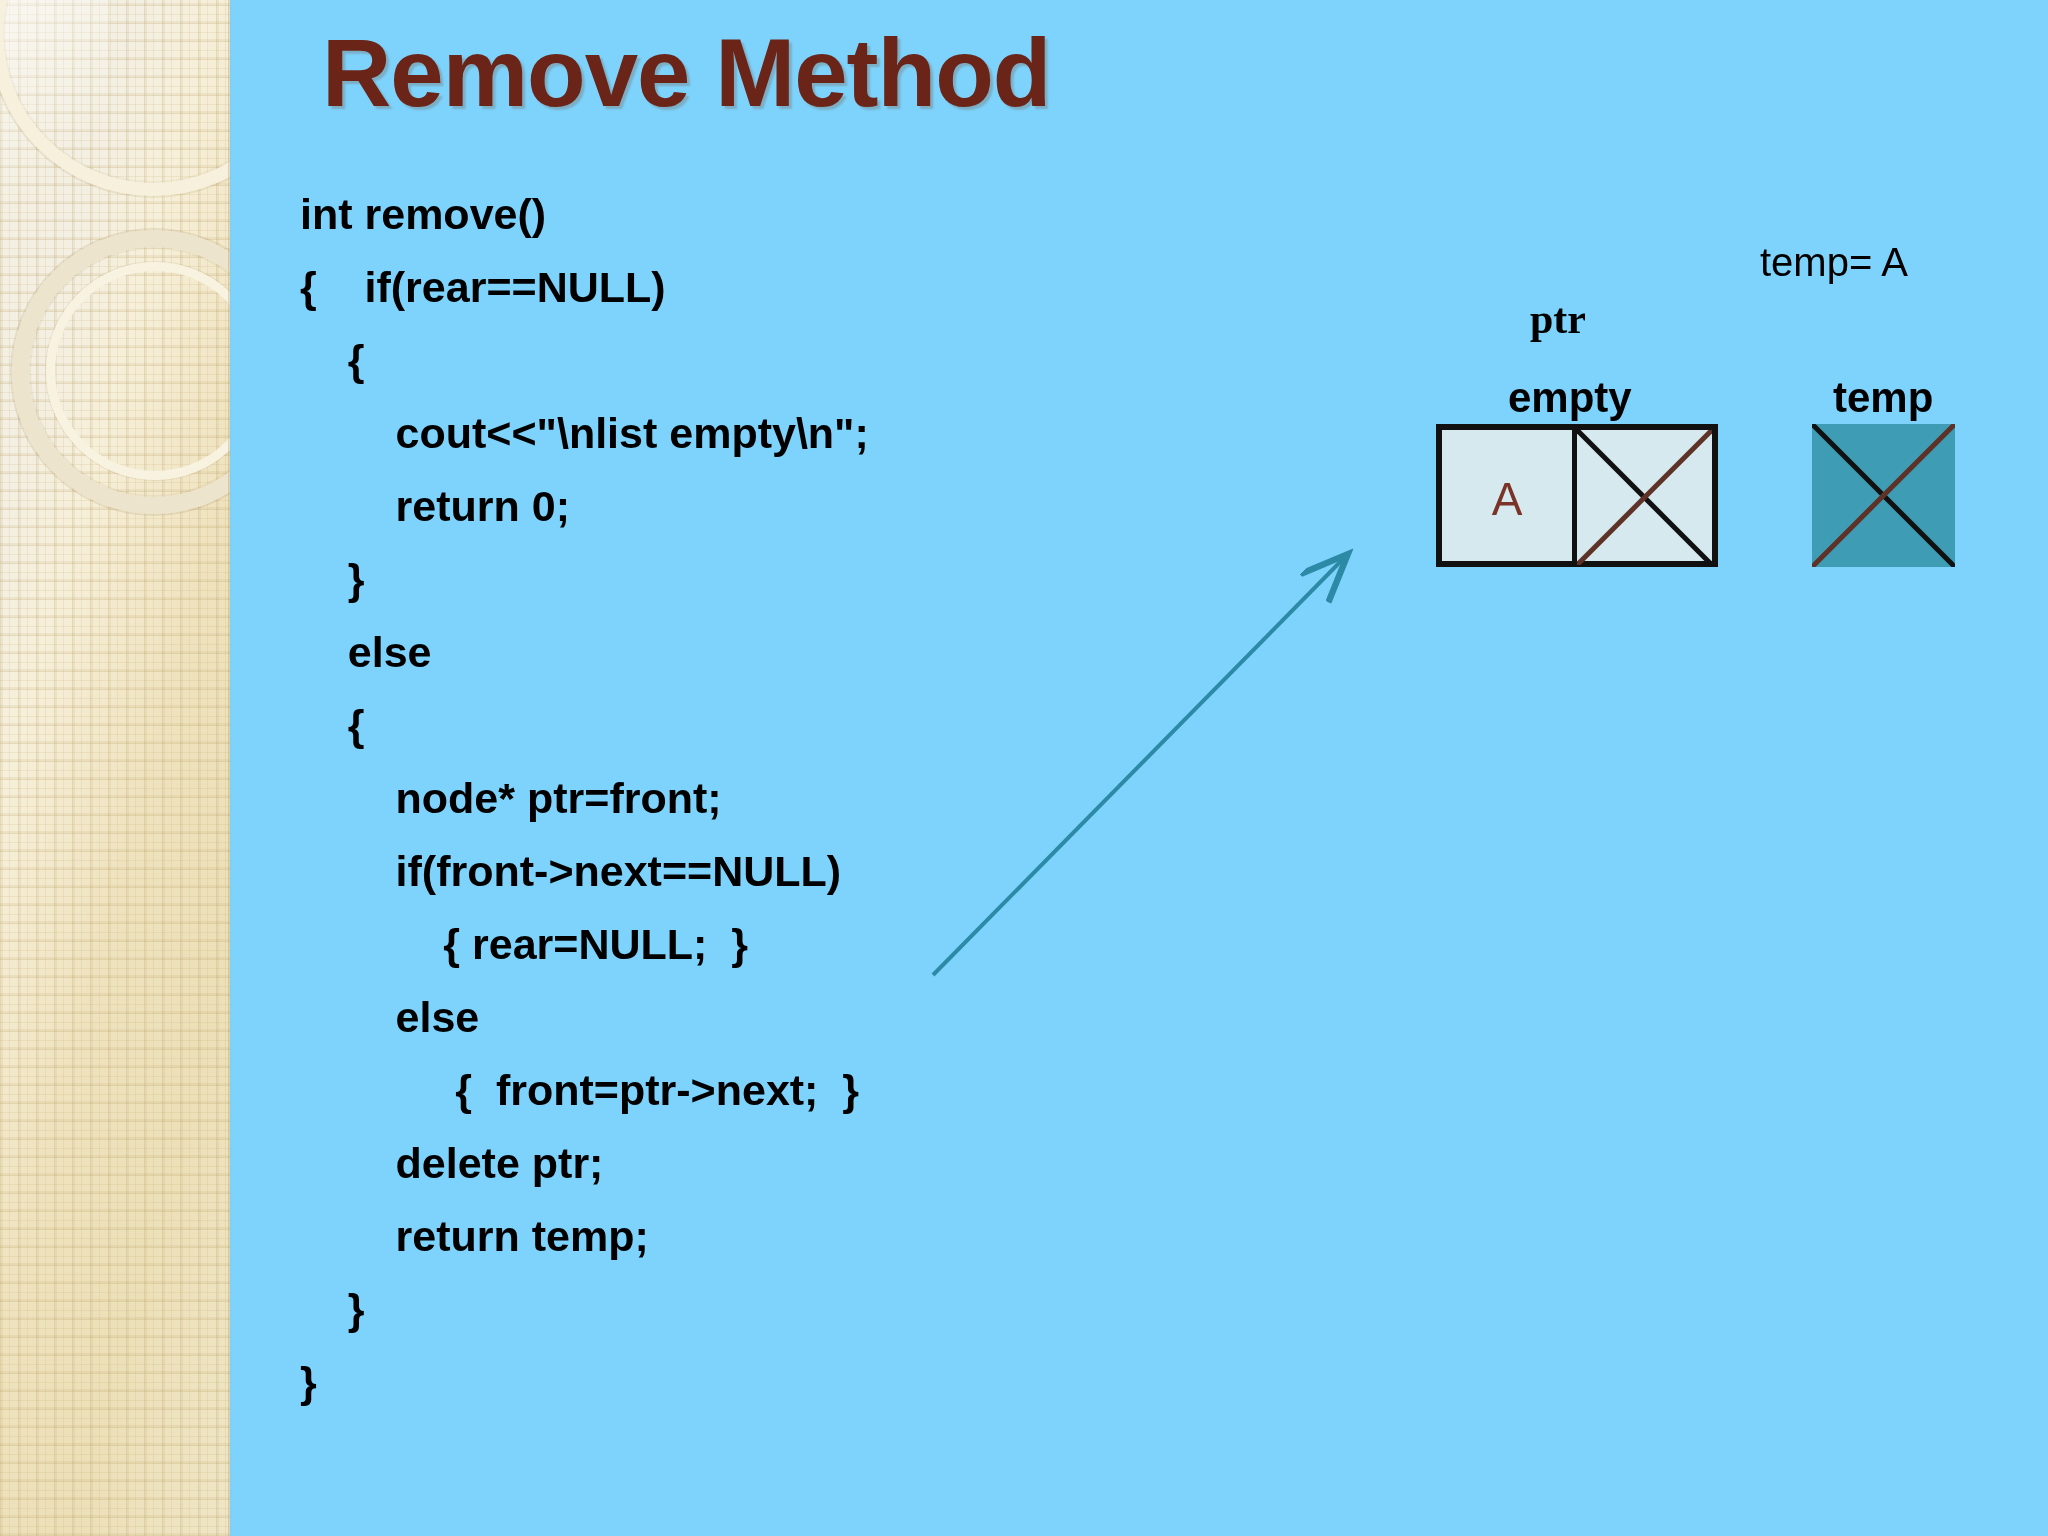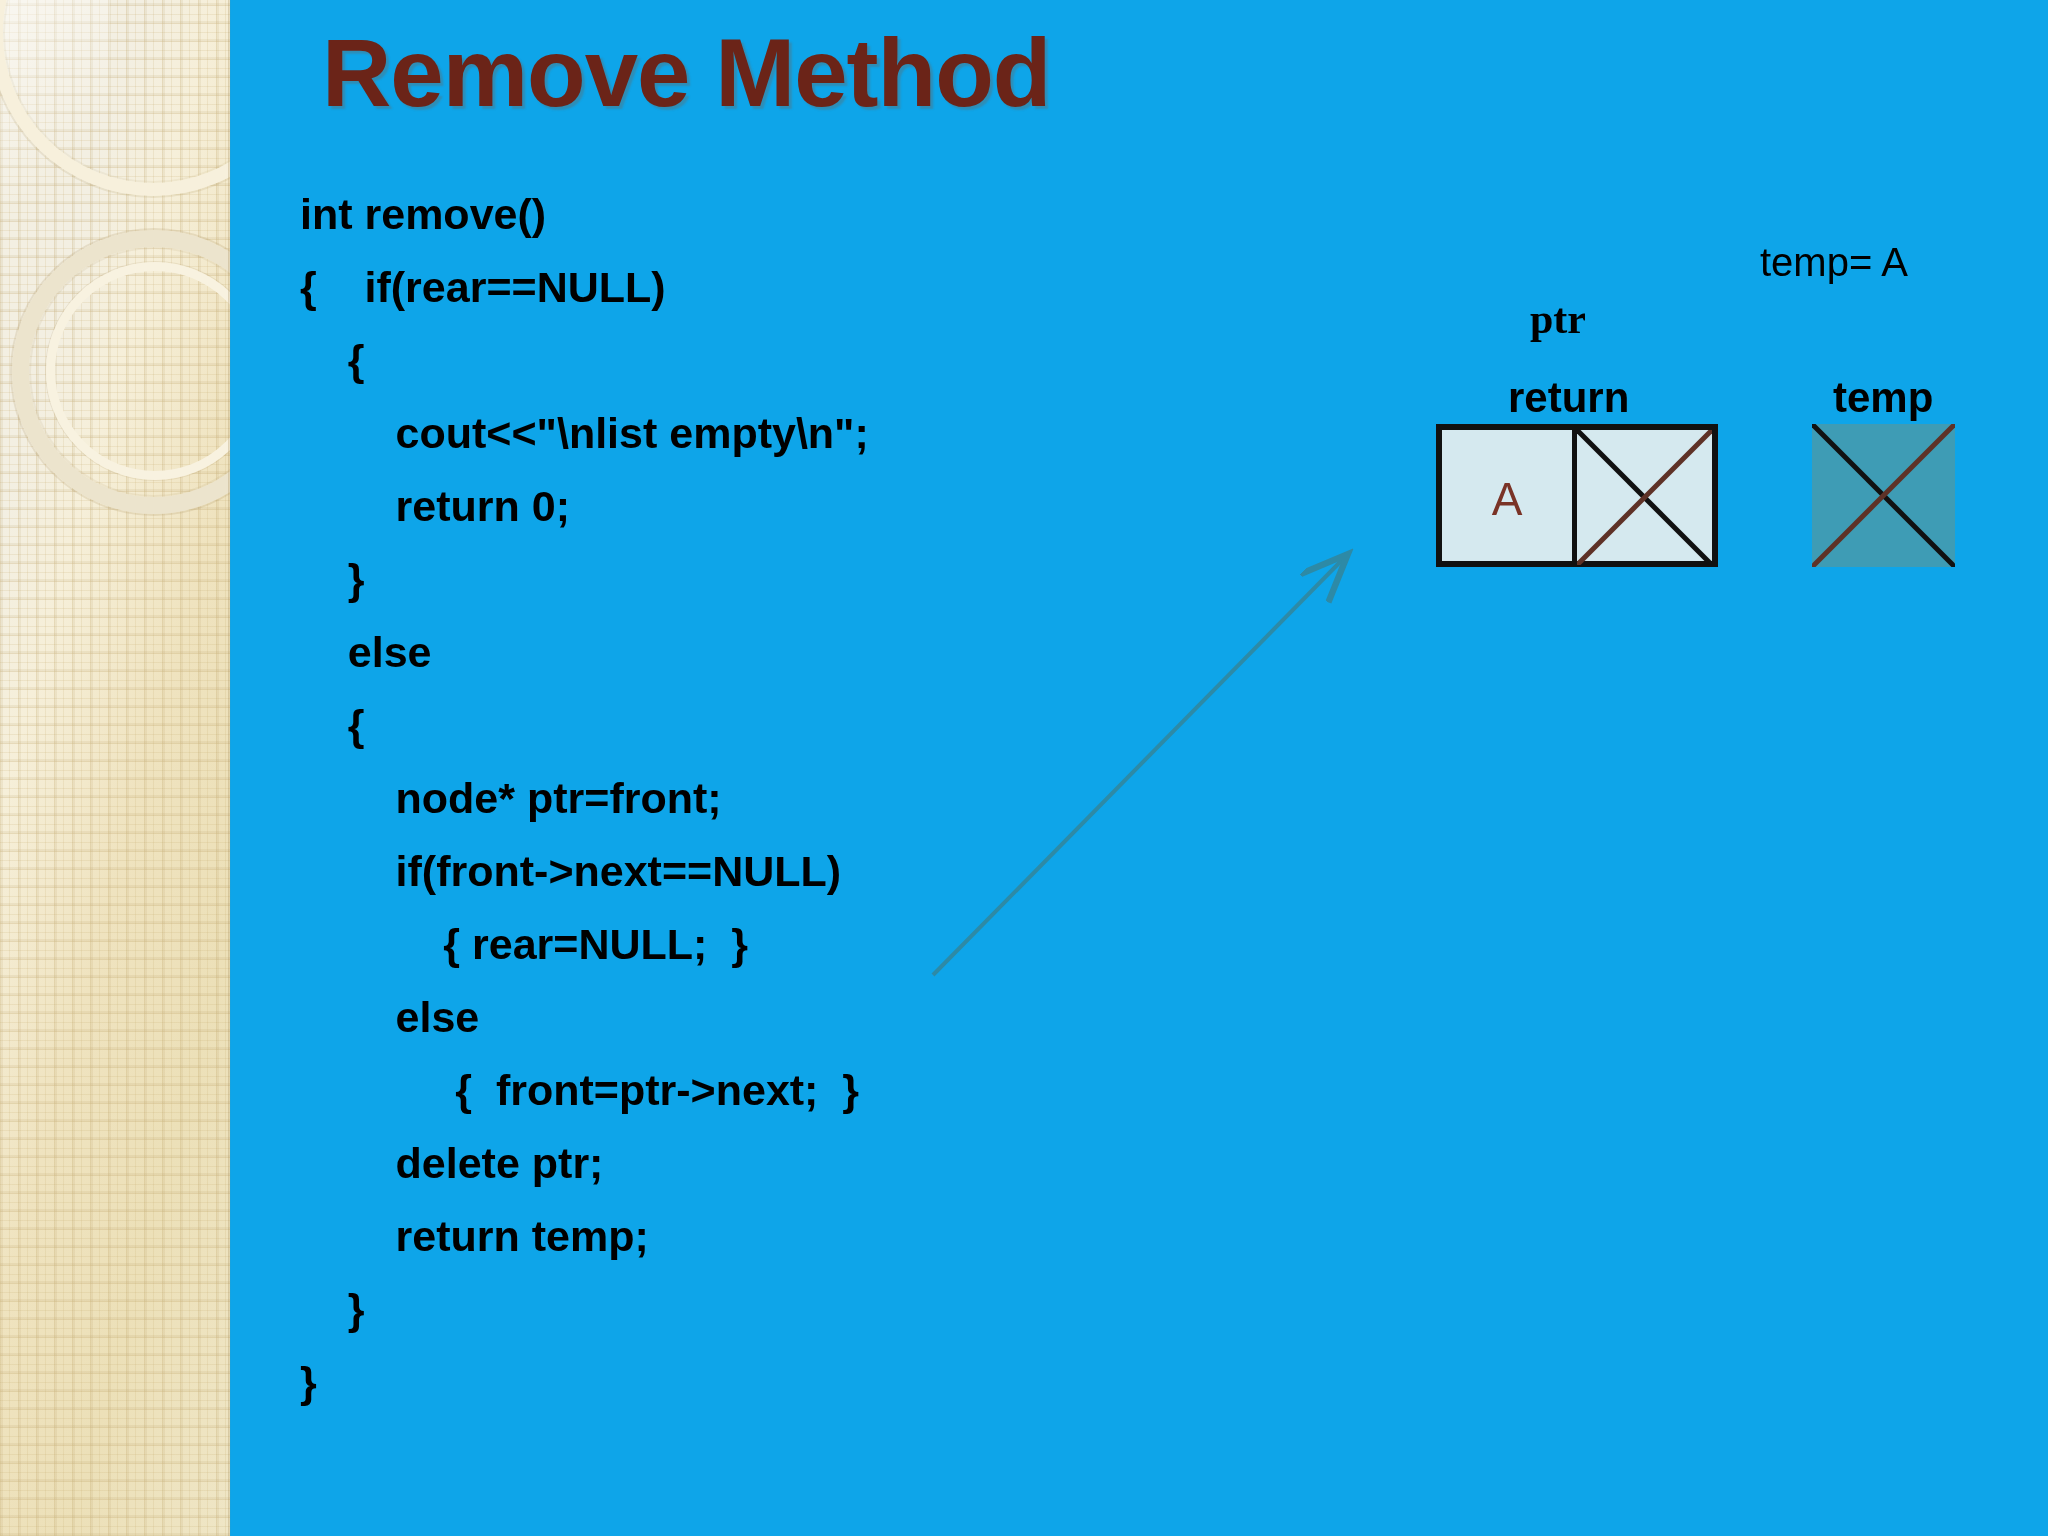--- a/index.html
+++ b/index.html
@@ -6,21 +6,21 @@
     margin: 0; padding: 0;
     width: 2048px; height: 1536px;
     overflow: hidden;
     background: #ffffff;
     font-family: "Liberation Sans", sans-serif;
   }
   #slide {
     position: relative;
     width: 2048px;
     height: 1536px;
-    background: #0ea5e9;
+    background: #7dd3fc;
     overflow: hidden;
   }
 
   
   #left-band {
     position: absolute;
     left: 0; top: 0;
     width: 230px; height: 1536px;
     overflow: hidden;
     background:
@@ -194,21 +194,21 @@
     <div class="code-line">        delete ptr;</div>
     <div class="code-line">        return temp;</div>
     <div class="code-line">    }</div>
     <div class="code-line">}</div>
   </div>
 
   <div id="diagram">
 
     <div class="dg-label" id="lbl-temp">temp= A</div>
     <div class="dg-label bold" id="lbl-ptr">ptr</div>
-    <div class="dg-label bold" id="lbl-front">return</div>
+    <div class="dg-label bold" id="lbl-front">empty</div>
     <div class="dg-label bold" id="lbl-rear">temp</div>
 
     <div class="nodebox" id="node-front">
       <div class="cell-data">
         <div id="letter-a">A</div>
       </div>
       <div class="cell-next">
         <svg class="xmark" viewBox="0 0 100 100" preserveAspectRatio="none">
           <line x1="0" y1="0" x2="100" y2="100" stroke="#111111" stroke-width="5" vector-effect="non-scaling-stroke"></line>
           <line x1="0" y1="100" x2="100" y2="0" stroke="#5e3227" stroke-width="5" vector-effect="non-scaling-stroke"></line>

